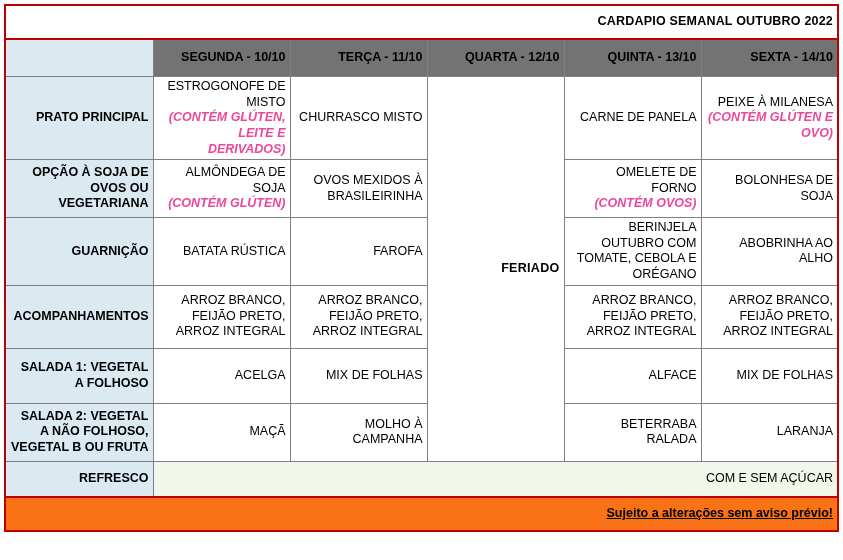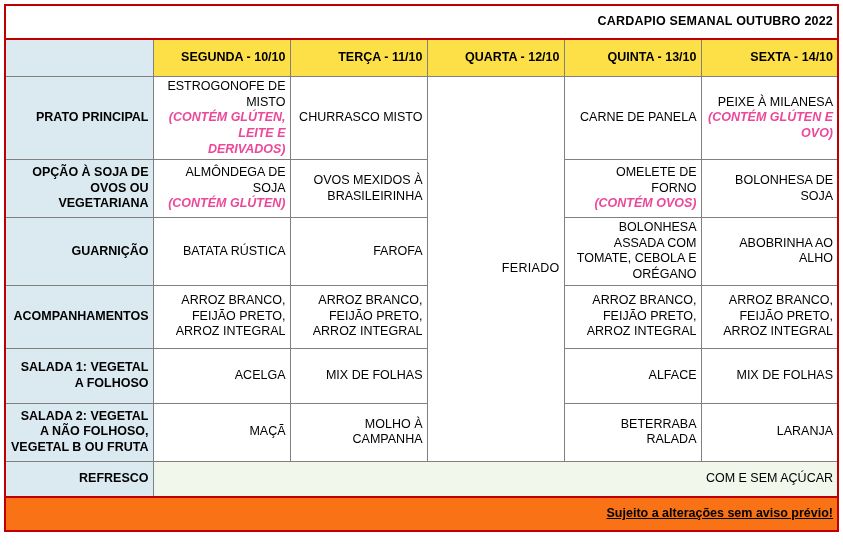--- a/index.html
+++ b/index.html
@@ -36,37 +36,37 @@
   .title-cell {
     background: #ffffff;
     font-weight: bold;
     font-size: 14.5px;
     letter-spacing: .2px;
     height: 28px;
     border: 2px solid #c00000 !important;
     color: #000;
   }
   .day-head {
-    background: #fde047;
+    background: #737373;
     font-weight: bold;
     font-size: 12.5px;
     height: 32px;
   }
   .corner-head {
     background: #dbe9f1;
   }
   .row-label {
     background: #dbe9f1;
     font-weight: bold;
     text-align: center;
     font-size: 12.5px;
   }
   .holiday {
     font-size: 21px;
-    font-weight: normal;
+    font-weight: bold;
     background: #ffffff;
     letter-spacing: .3px;
   }
   .alert {
     color: #ec4899;
     font-weight: bold;
     font-style: italic;
     display: block;
   }
   .refresco-cell {
@@ -151,21 +151,21 @@
 
       <tr style="height:63px;">
         <td class="row-label">GUARNIÇÃO</td>
         <td>
           <span class="multi">BATATA RÚSTICA</span>
         </td>
         <td>
           <span class="multi">FAROFA</span>
         </td>
         <td>
-          <span class="multi">BOLONHESA ASSADA COM TOMATE, CEBOLA E ORÉGANO</span>
+          <span class="multi">BERINJELA OUTUBRO COM TOMATE, CEBOLA E ORÉGANO</span>
         </td>
         <td>
           <span class="multi">ABOBRINHA AO ALHO</span>
         </td>
       </tr>
 
       <tr style="height:63px;">
         <td class="row-label">ACOMPANHAMENTOS</td>
         <td>
           <span class="multi">ARROZ BRANCO, FEIJÃO PRETO, ARROZ INTEGRAL</span>

